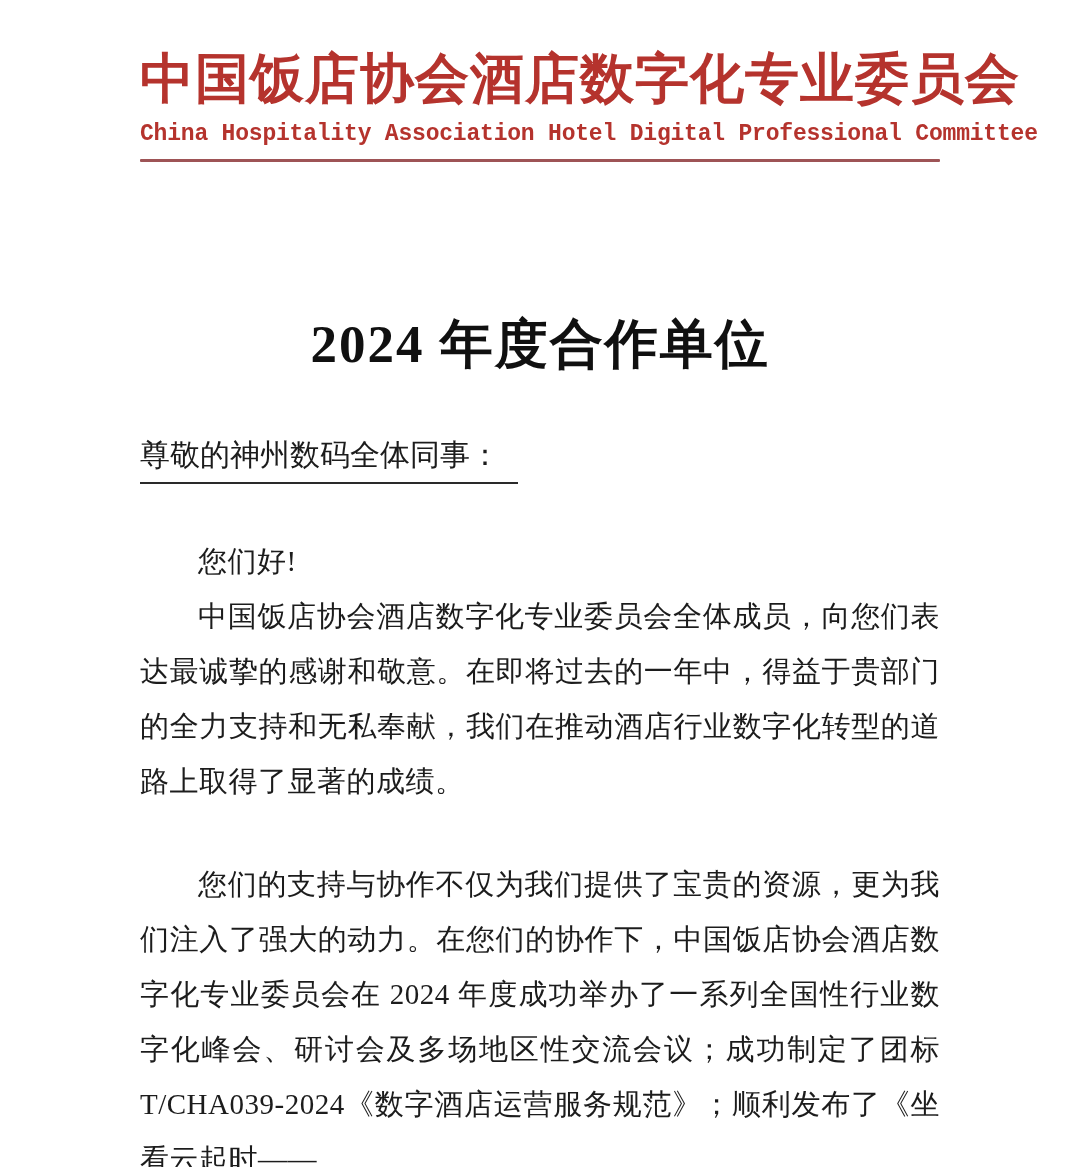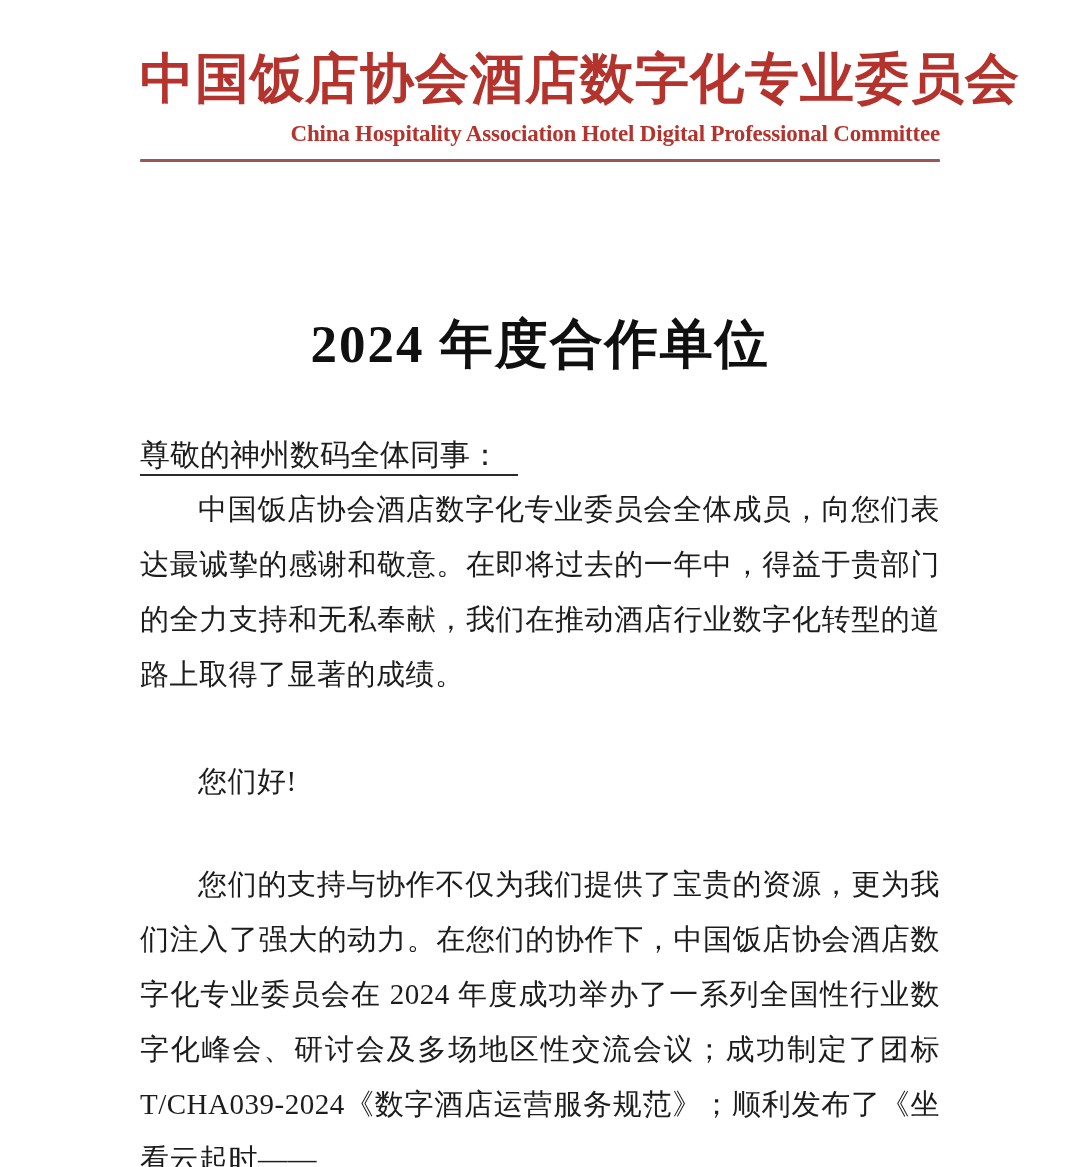--- a/index.html
+++ b/index.html
@@ -33,21 +33,21 @@
     color: var(--accent-red, #B5332D);
     font-family: "Liberation Serif", serif;
     font-weight: 700;
     font-size: 54px;
     line-height: 1.25;
     letter-spacing: 1px;
     white-space: nowrap;
   }
   .org-en {
     color: var(--accent-red, #B5332D);
-    font-family: Liberation Serif, serif;
+    font-family: Liberation Mono, monospace;
     font-weight: 700;
     font-size: 23px;
     line-height: 1.25;
     letter-spacing: -0.2px;
     margin-top: 6px;
     white-space: nowrap;
     text-align: right;
   }
   .letterhead-rule {
     height: 3px;
@@ -69,21 +69,21 @@
   
   .salutation {
     margin-top: 50px;
     font-size: 30px;
     line-height: 55px;
     color: var(--text-color, #1C1C1C);
   }
   .salutation-underline {
     border-bottom: 2px solid #2a2a2a;
     padding-right: 18px;
-    padding-bottom: 3px;
+    padding-bottom: 11px;
     text-align: right;
   }
   
   .para {
     margin: 0;
     font-size: 29px;
     line-height: 55px;
     color: var(--text-color, #1C1C1C);
     text-align: justify;
     text-indent: 2em;
@@ -108,19 +108,19 @@
   </header>
 
   <div class="doc-title">
     <div>2024 年度合作单位</div>
   </div>
 
   <div class="salutation">
     <span class="salutation-underline">尊敬的神州数码全体同事：</span>
   </div>
 
+  <p class="para para-first">您们好!</p>
+
   <p class="para">中国饭店协会酒店数字化专业委员会全体成员，向您们表达最诚挚的感谢和敬意。在即将过去的一年中，得益于贵部门的全力支持和无私奉献，我们在推动酒店行业数字化转型的道路上取得了显著的成绩。</p>
-
-  <p class="para para-first">您们好!</p>
 
   <p class="para para-spaced">您们的支持与协作不仅为我们提供了宝贵的资源，更为我们注入了强大的动力。在您们的协作下，中国饭店协会酒店数字化专业委员会在 2024 年度成功举办了一系列全国性行业数字化峰会、研讨会及多场地区性交流会议；成功制定了团标 T/CHA039-2024《数字酒店运营服务规范》；顺利发布了《坐看云起时——</p>
 
 </div>
 
 </body></html>

